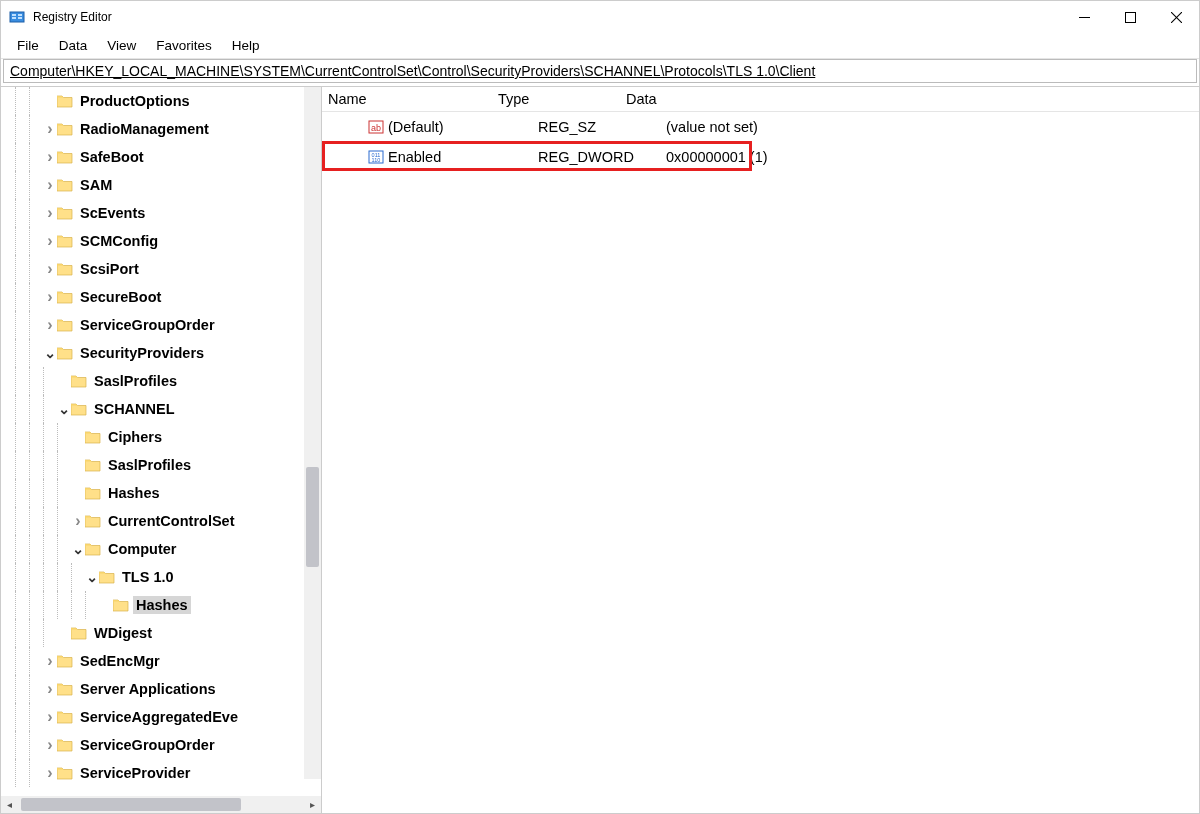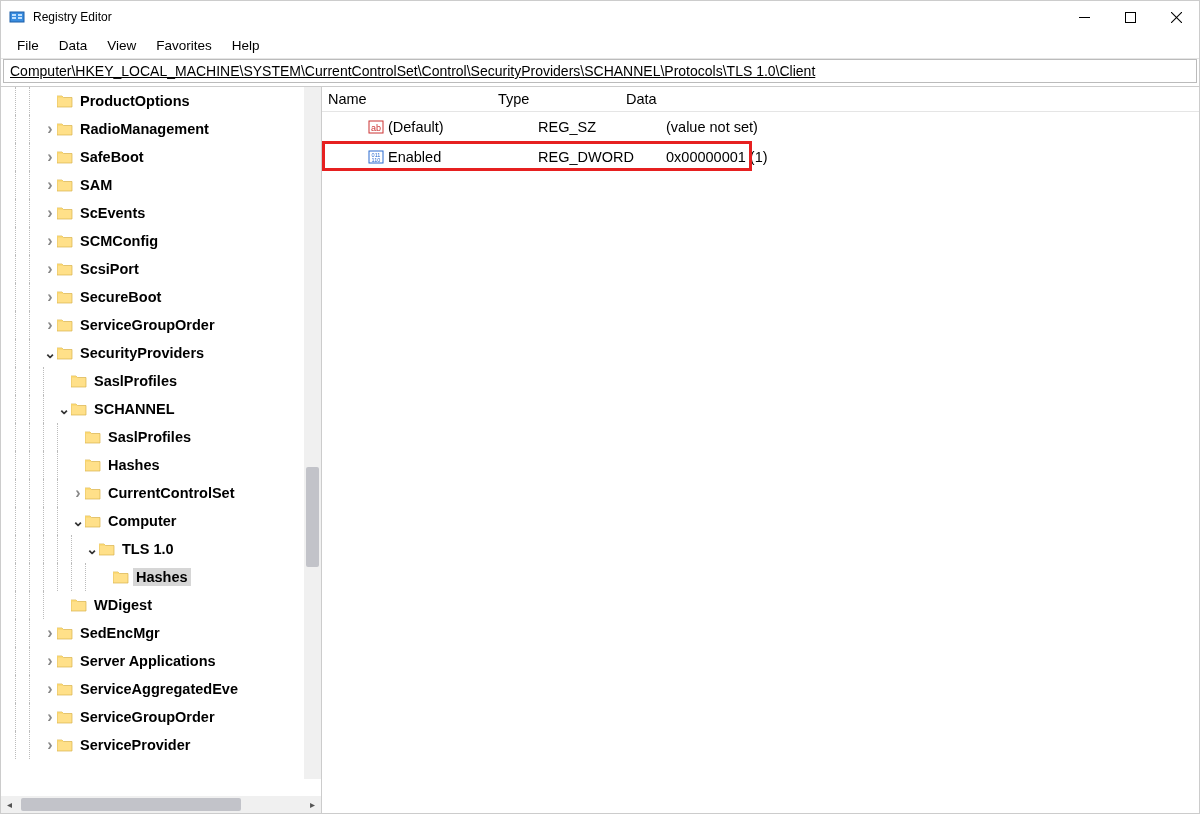--- a/index.html
+++ b/index.html
@@ -235,20 +235,33 @@
               <span style="display: inline-block; width: 14px; height: 100%;"></span>
               <span class="dotted-v" style="display: inline-block; width: 14px; height: 100%;"></span>
               <span class="dotted-v" style="display: inline-block; width: 14px; height: 100%;"></span>
               <span class="dotted-v" style="display: inline-block; width: 14px; height: 100%;"></span>
               <span class="dotted-v" style="display: inline-block; width: 14px; height: 100%;"></span>
               <span class="exp"></span>
               <span class="fld"><svg viewBox="0 0 16 14">
                   <path d="M0 2 L5 2 L6.5 3.5 L15 3.5 L15 13 L0 13 Z" fill="#ffe089" stroke="#d9b24a" stroke-width="0.7"></path>
                   <path d="M0 2 L5 2 L6.5 3.5 L0 3.5 Z" fill="#f7d36b"></path>
                 </svg></span>
+              <span class="lbl">Ciphers</span>
+            </div>
+            <div class="row">
+              <span style="display: inline-block; width: 14px; height: 100%;"></span>
+              <span class="dotted-v" style="display: inline-block; width: 14px; height: 100%;"></span>
+              <span class="dotted-v" style="display: inline-block; width: 14px; height: 100%;"></span>
+              <span class="dotted-v" style="display: inline-block; width: 14px; height: 100%;"></span>
+              <span class="dotted-v" style="display: inline-block; width: 14px; height: 100%;"></span>
+              <span class="exp"></span>
+              <span class="fld"><svg viewBox="0 0 16 14">
+                  <path d="M0 2 L5 2 L6.5 3.5 L15 3.5 L15 13 L0 13 Z" fill="#ffe089" stroke="#d9b24a" stroke-width="0.7"></path>
+                  <path d="M0 2 L5 2 L6.5 3.5 L0 3.5 Z" fill="#f7d36b"></path>
+                </svg></span>
               <span class="lbl">SaslProfiles</span>
             </div>
             <div class="row">
               <span style="display: inline-block; width: 14px; height: 100%;"></span>
               <span class="dotted-v" style="display: inline-block; width: 14px; height: 100%;"></span>
               <span class="dotted-v" style="display: inline-block; width: 14px; height: 100%;"></span>
               <span class="dotted-v" style="display: inline-block; width: 14px; height: 100%;"></span>
               <span class="dotted-v" style="display: inline-block; width: 14px; height: 100%;"></span>
               <span class="exp"></span>
               <span class="fld"><svg viewBox="0 0 16 14">

